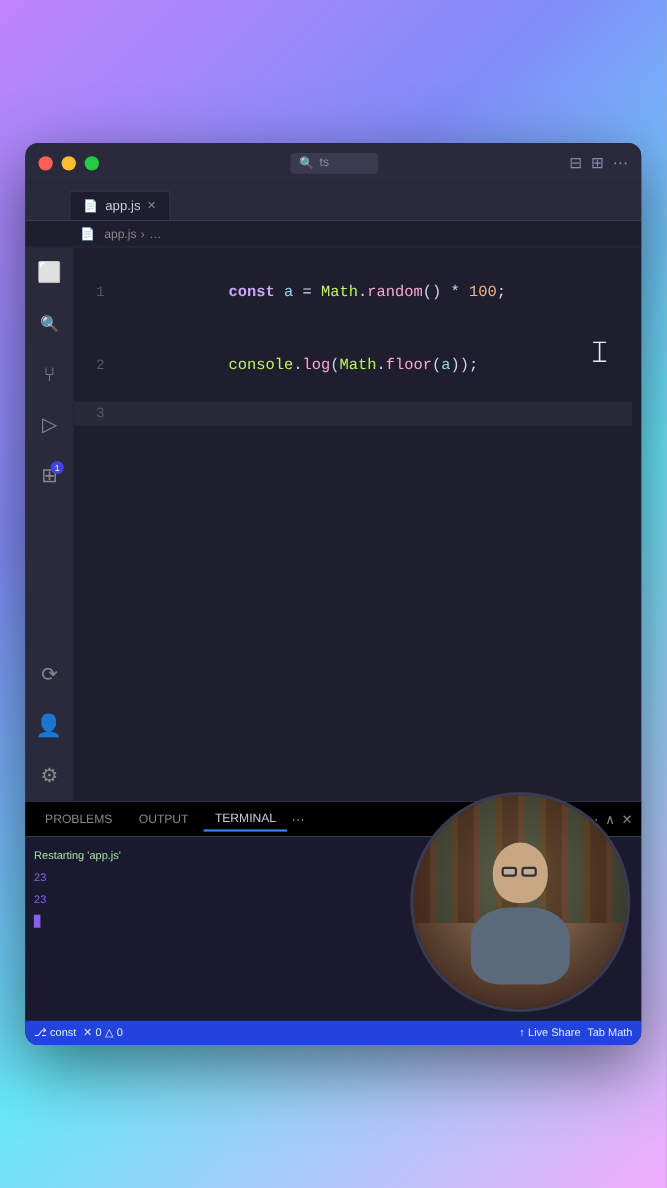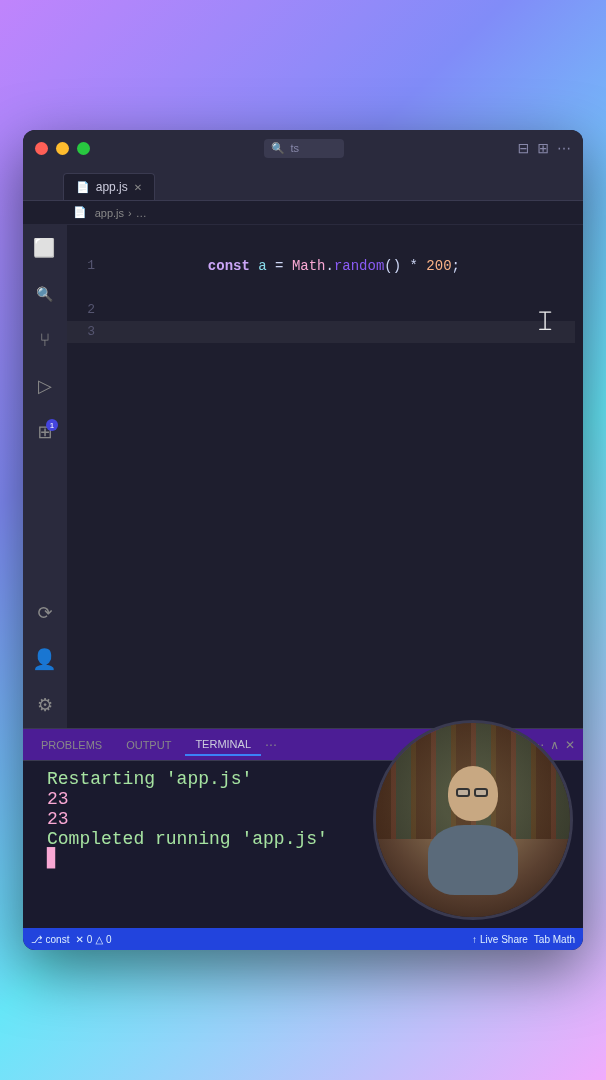--- a/index.html
+++ b/index.html
@@ -164,22 +164,22 @@
       user-select: none;
       flex-shrink: 0;
     }
     .code-text {
       color: #cdd6f4;
       white-space: pre;
     }
     
     .kw { color: #cba6f7; font-weight: bold; } 
     .op { color: #cdd6f4; } 
-    .obj { color: #f9a8d4; margin-top: 41px; } 
-    .method { color: #8b5cf6; text-align: center; } 
+    .obj { color: #bef264; margin-top: 41px; } 
+    .method { color: #f9a8d4; text-align: center; } 
     .num { color: #fab387; } 
     .paren { color: #cdd6f4; }
     .tilde { color: #f38ba8; }
     .cursor-line { background: rgba(255,255,255,0.05); }
     .cursor {
       display: inline-block;
       width: 2px; height: 16px;
       background: #f5f5f5;
       vertical-align: middle;
       margin-left: 1px;
@@ -194,21 +194,21 @@
     .panel {
       height: 200px;
       background: #1a1a2e;
       border-top: 1px solid #3a3a50;
       display: flex;
       flex-direction: column;
       flex-shrink: 0;
     }
     .panel-tabs {
       height: 32px;
-      background: #4c1d95;
+      background: #000000;
       display: flex;
       align-items: center;
       padding: 0 8px;
       gap: 4px;
       border-bottom: 1px solid #3a3a50;
       flex-shrink: 0;
     }
     .panel-tab {
       padding: 4px 10px;
       font-size: 11px;
@@ -223,29 +223,29 @@
     .panel-tab-icons {
       display: flex; gap: 6px; align-items: center;
     }
     .panel-tab-icon {
       color: #888;
       font-size: 12px;
       cursor: pointer;
     }
     .panel-content {
       flex: 1;
-      padding: 8px 24px;
-      font-family: Liberation Mono, monospace;
-      font-size: 18px;
+      padding: 8px 8px;
+      font-family: Liberation Sans, sans-serif;
+      font-size: 10px;
       line-height: 20px;
       overflow: hidden;
     }
     .terminal-line { display: flex; }
     .t-green { color: #a6e3a1; }
-    .t-white { color: #f9a8d4; }
+    .t-white { color: #8b5cf6; }
     
     .status-bar {
       height: 22px;
       background: #2244dd;
       display: flex;
       align-items: center;
       padding: 0 8px;
       gap: 6px;
       flex-shrink: 0;
     }
@@ -396,26 +396,29 @@
         <span>⚙</span>
       </div>
     </div>
 
     <div class="editor-area">
       <div class="editor-content">
 
         <div class="code-line">
           <span class="line-number">1</span>
           <span class="code-text">
-            <span class="kw">const </span><span style="color:#89dceb">a</span><span class="op"> = </span><span class="obj">Math</span><span class="op">.</span><span class="method">random</span><span class="paren">()</span><span class="op"> * </span><span class="num">200</span><span class="op">;</span>
+            <span class="kw">const </span><span style="color:#89dceb">a</span><span class="op"> = </span><span class="obj">Math</span><span class="op">.</span><span class="method">random</span><span class="paren">()</span><span class="op"> * </span><span class="num">100</span><span class="op">;</span>
           </span>
         </div>
 
         <div class="code-line">
           <span class="line-number">2</span>
+          <span class="code-text">
+            <span class="obj">console</span><span class="op">.</span><span class="method">log</span><span class="paren">(</span><span class="obj">Math</span><span class="op">.</span><span class="method">floor</span><span class="paren">(</span><span style="color:#89dceb">a</span><span class="paren">))</span><span class="op">;</span>
+          </span>
         </div>
 
         <div class="code-line cursor-line">
           <span class="line-number">3</span>
         </div>
 
       </div>
 
       <div style="position:absolute; right: 20px; top: 80px; color:#fff; font-size:28px; opacity:0.9; font-family:serif;">𝙸</div>
     </div>
@@ -446,23 +449,20 @@
       <div class="terminal-line">
         <span class="t-green">Restarting 'app.js'</span>
       </div>
       <div class="terminal-line">
         <span class="t-white">23</span>
       </div>
       <div class="terminal-line">
         <span class="t-white">23</span>
       </div>
       <div class="terminal-line">
-        <span class="t-green">Completed running 'app.js'</span>
-      </div>
-      <div class="terminal-line">
         <span class="t-white">▊</span>
       </div>
     </div>
   </div>
 
   <div class="status-bar">
     <div class="status-item">
       <span>⎇</span>
       <span>const</span>
     </div>

